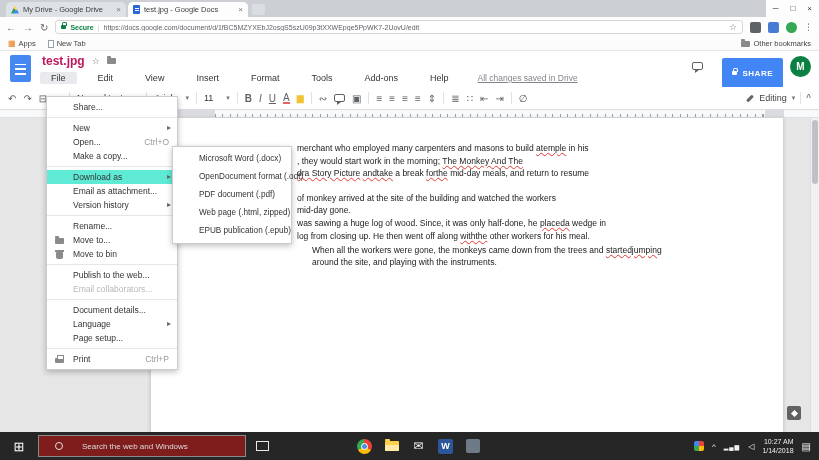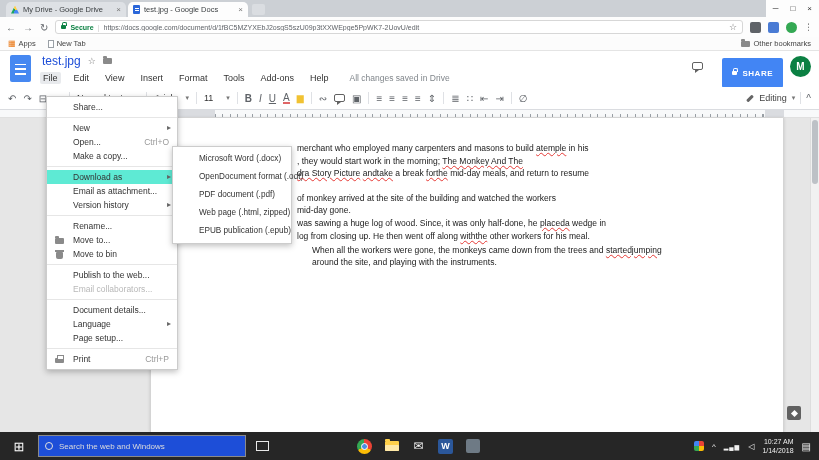--- a/index.html
+++ b/index.html
@@ -43,26 +43,26 @@
   .page-ico { width:6px; height:8px; border:1px solid #9aa0a6; background:#fff; }
   .spacer { flex:1; }
   .mini-folder { display:inline-block; width:9px; height:6px; background:#8a8a8a; border-radius:1px; position:relative; }
   .mini-folder::before { content:""; position:absolute; top:-2px; left:0; width:4px; height:2px; background:#8a8a8a; border-radius:1px 1px 0 0; }
 
   
   .dhead { position:absolute; top:51px; left:0; right:0; height:36px; background:#fff; }
   .docs-app { position:absolute; left:10px; top:4px; width:21px; height:27px; background:#4688f1; border-radius:2px; }
   .docs-app::after { content:""; position:absolute; left:5px; top:9px; width:11px; height:12px; background:repeating-linear-gradient(#fff 0 1.5px,transparent 1.5px 4.5px); }
   .dtitle-row { position:absolute; left:42px; top:3px; display:flex; align-items:center; gap:7px; }
-  .dtitle { font-size:12px; color:#1d4ed8; }
+  .dtitle { font-size:12px; color:#be185d;font-weight:bold; }
   .tstar { font-size:9px; color:#757575; }
   .menubar { position:absolute; left:40px; top:21px; display:flex; align-items:center; gap:10px; font-size:9px; color:#333; }
-  .mb { padding:1px 3px; }
+  .mb { padding:1px 11px; }
   .mb.open { background:#e8eaed; border-radius:2px; }
-  .saved { margin-left:8px; font-size:8.5px; color:#80868b; }
+  .saved { margin-left:8px; font-size:8.5px; color:#80868b; text-decoration:underline; }
   .bubble { display:inline-block; width:11px; height:8px; border:1px solid #616161; border-radius:2px; position:relative; }
   .bubble::after { content:""; position:absolute; left:2px; bottom:-4px; width:0; height:0; border-top:3px solid #616161; border-right:4px solid transparent; }
   .head-comment { position:absolute; right:116px; top:11px; }
   .share-btn { position:absolute; right:36px; top:7px; height:30px; background:#4285f4; color:#fff; border-radius:2px; display:flex; align-items:center; padding:0 10px; font-size:8px; font-weight:bold; letter-spacing:.5px; }
   .share-lock { display:inline-block; width:5px; height:4px; background:#fff; border-radius:1px; position:relative; margin-right:5px; }
   .share-lock::before { content:""; position:absolute; top:-3px; left:1px; width:2.5px; height:3px; border:1px solid #fff; border-bottom:none; border-radius:2px 2px 0 0; }
   .avatar { position:absolute; right:8px; top:5px; width:21px; height:21px; border-radius:50%; background:#0b8043; color:#fff; font-size:10px; font-weight:bold; display:flex; align-items:center; justify-content:center; }
 
   
   .dtoolbar { position:absolute; top:87px; left:0; right:0; height:23px; background:#fff; border-bottom:1px solid #dadce0; display:flex; align-items:center; padding:0 8px; gap:7px; font-size:9px; color:#444; }
@@ -109,21 +109,21 @@
   .mi-folder { position:absolute; left:8px; top:5px; width:9px; height:6px; background:#8a8a8a; border-radius:1px; }
   .mi-folder::before { content:""; position:absolute; top:-2px; left:0; width:4px; height:2px; background:#8a8a8a; border-radius:1px 1px 0 0; }
   .mi-trash { position:absolute; left:9px; top:5px; width:7px; height:7px; background:#8a8a8a; border-radius:1px 1px 2px 2px; }
   .mi-trash::before { content:""; position:absolute; top:-2px; left:-1px; width:9px; height:1.5px; background:#8a8a8a; }
   .mi-print { position:absolute; left:8px; top:6px; width:9px; height:5px; background:#8a8a8a; border-radius:1px; }
   .mi-print::before { content:""; position:absolute; top:-3px; left:2px; width:5px; height:3px; background:#fff; border:1px solid #8a8a8a; }
 
   
   .taskbar { position:absolute; left:0; right:0; bottom:0; height:28px; background:#262626; display:flex; align-items:center; z-index:40; }
   .start { width:38px; height:28px; display:flex; align-items:center; justify-content:center; color:#fff; font-size:13px; }
-  .tsearch { width:208px; height:22px; background:#1d4ed8; border:1px solid #8a8a8a; display:flex; align-items:center; padding:0 6px; gap:6px; }
+  .tsearch { width:208px; height:22px; background:#7f1d1d; border:1px solid #8a8a8a; display:flex; align-items:center; padding:0 16px; gap:19px; }
   .tsearch input { flex:1; background:transparent; border:none; outline:none; font-size:8px; color:#e8e8e8; font-family:"Liberation Sans", sans-serif; }
   .tsearch input::placeholder { color:#dcdcdc; }
   .circ { width:8px; height:8px; border:1px solid #e0e0e0; border-radius:50%; }
   .tv { width:13px; height:10px; border:1px solid #e8e8e8; margin:0 10px; }
   .apps-cluster { display:flex; margin-left:72px; }
   .app { width:27px; height:28px; display:flex; align-items:center; justify-content:center; }
   .chrome-ico { width:15px; height:15px; border-radius:50%; background:conic-gradient(#ea4335 0 120deg,#fbbc05 120deg 240deg,#34a853 240deg 360deg); position:relative; }
   .chrome-ico::after { content:""; position:absolute; inset:4px; background:#4a90e2; border:1.5px solid #fff; border-radius:50%; }
   .exp-folder { width:14px; height:10px; background:#ffd04a; border-radius:1px; position:relative; }
   .exp-folder::before { content:""; position:absolute; top:-2px; left:0; width:5px; height:2px; background:#ffd04a; border-radius:1px 1px 0 0; }

